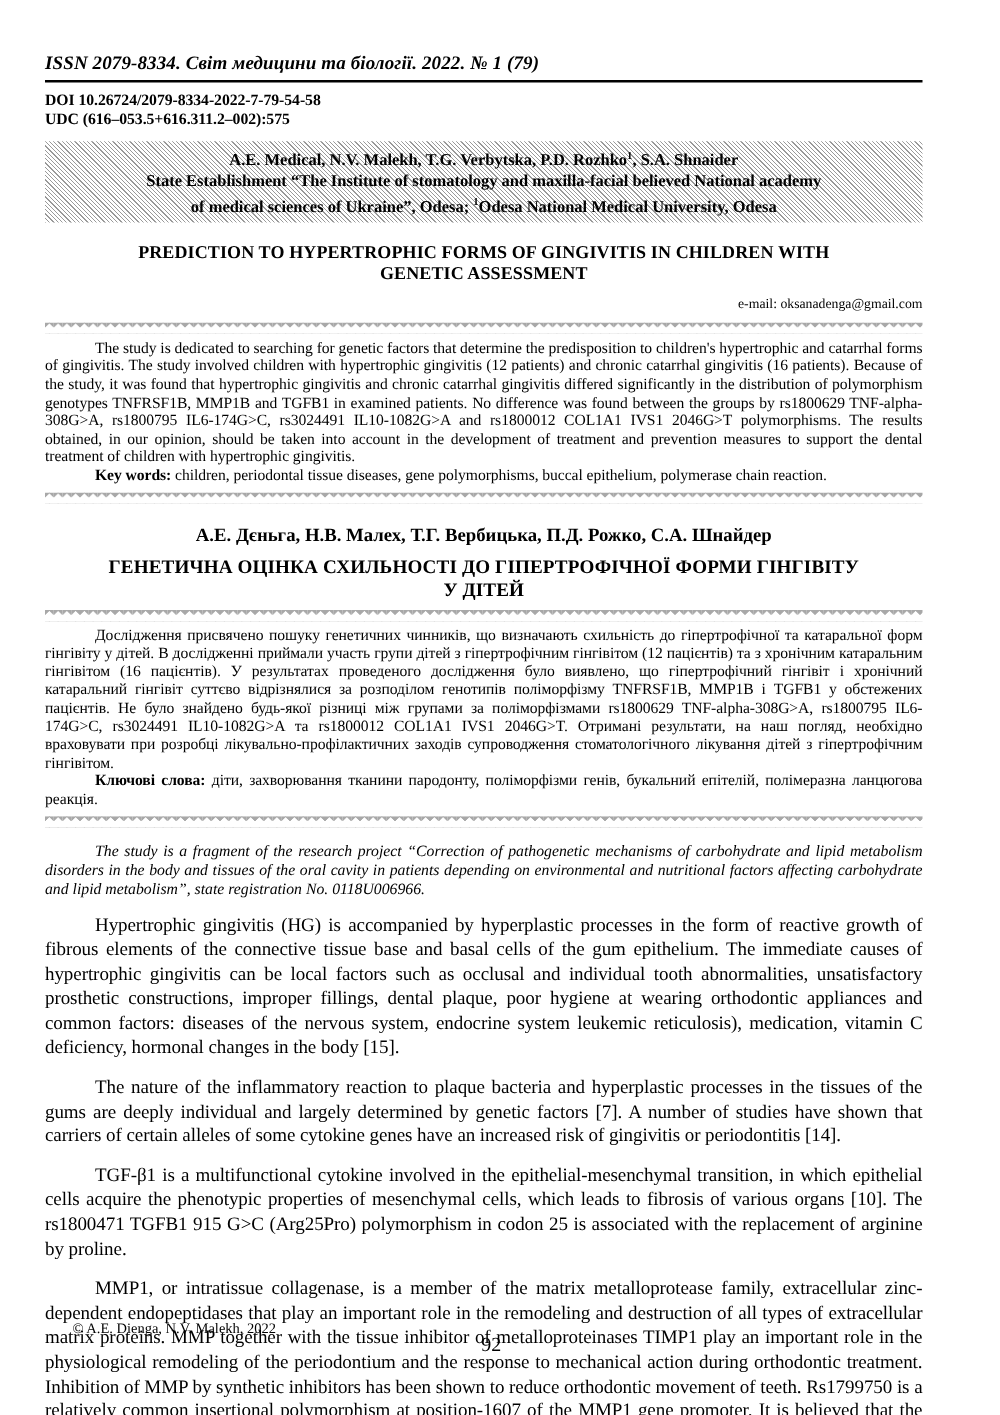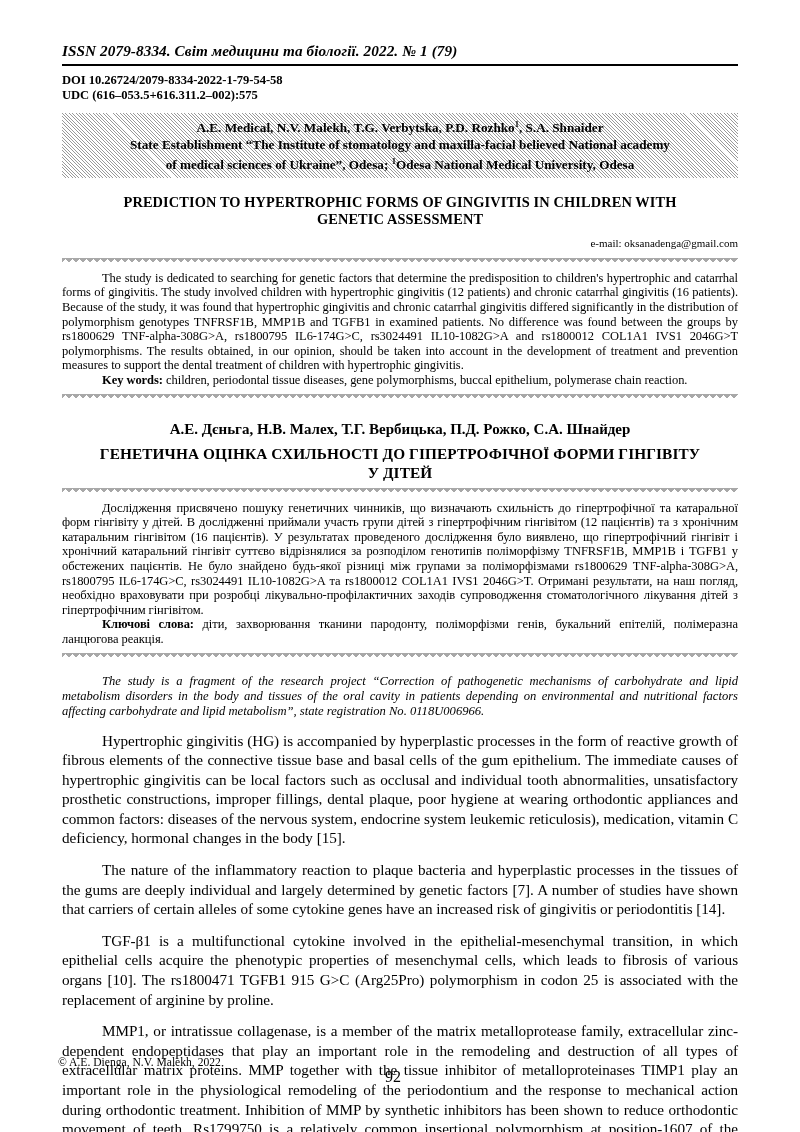--- a/index.html
+++ b/index.html
@@ -13,21 +13,21 @@
     font-family: "Liberation Serif", "DejaVu Serif", serif;
     color: #000000;
     -webkit-font-smoothing: antialiased;
   }
 
   .page {
     position: relative;
     width: 800px;
     height: 1132px;
     box-sizing: border-box;
-    padding: 42px 62px 0 62px;
+    padding: 42px 62px 0 36px;
     background: #ffffff;
   }
 
   
   .running-head {
     font-style: italic;
     font-weight: bold;
     font-size: 15.2px;
     letter-spacing: 0.1px;
     padding-bottom: 4px;
@@ -174,21 +174,21 @@
   }
 </style>
 </head>
 <body>
 
 <div class="page">
 
   <div class="running-head">ISSN 2079-8334. Світ медицини та біології. 2022. № 1 (79)</div>
   <div class="rule-thick"></div>
 
-  <div class="idline">DOI 10.26724/2079-8334-2022-1-79-54-58</div>
+  <div class="idline">DOI 10.26724/2079-8334-2022-7-79-54-58</div>
   <div class="idline">UDC (616–053.5+616.311.2–002):575</div>
 
   <div class="hatch-band">
     <span class="ln"><span>A.E. Medical, N.V. Malekh, T.G. Verbytska, P.D. Rozhko</span><sup>1</sup><span>, S.A. Shnaider</span></span>
     <span class="ln">State Establishment “The Institute of stomatology and maxilla-facial believed National academy</span>
     <span class="ln"><span>of medical sciences of Ukraine”, Odesa;  </span><sup>1</sup><span>Odesa National Medical University, Odesa</span></span>
   </div>
 
   <div class="title-en">
     <div>PREDICTION TO HYPERTROPHIC FORMS OF GINGIVITIS IN CHILDREN WITH</div>

